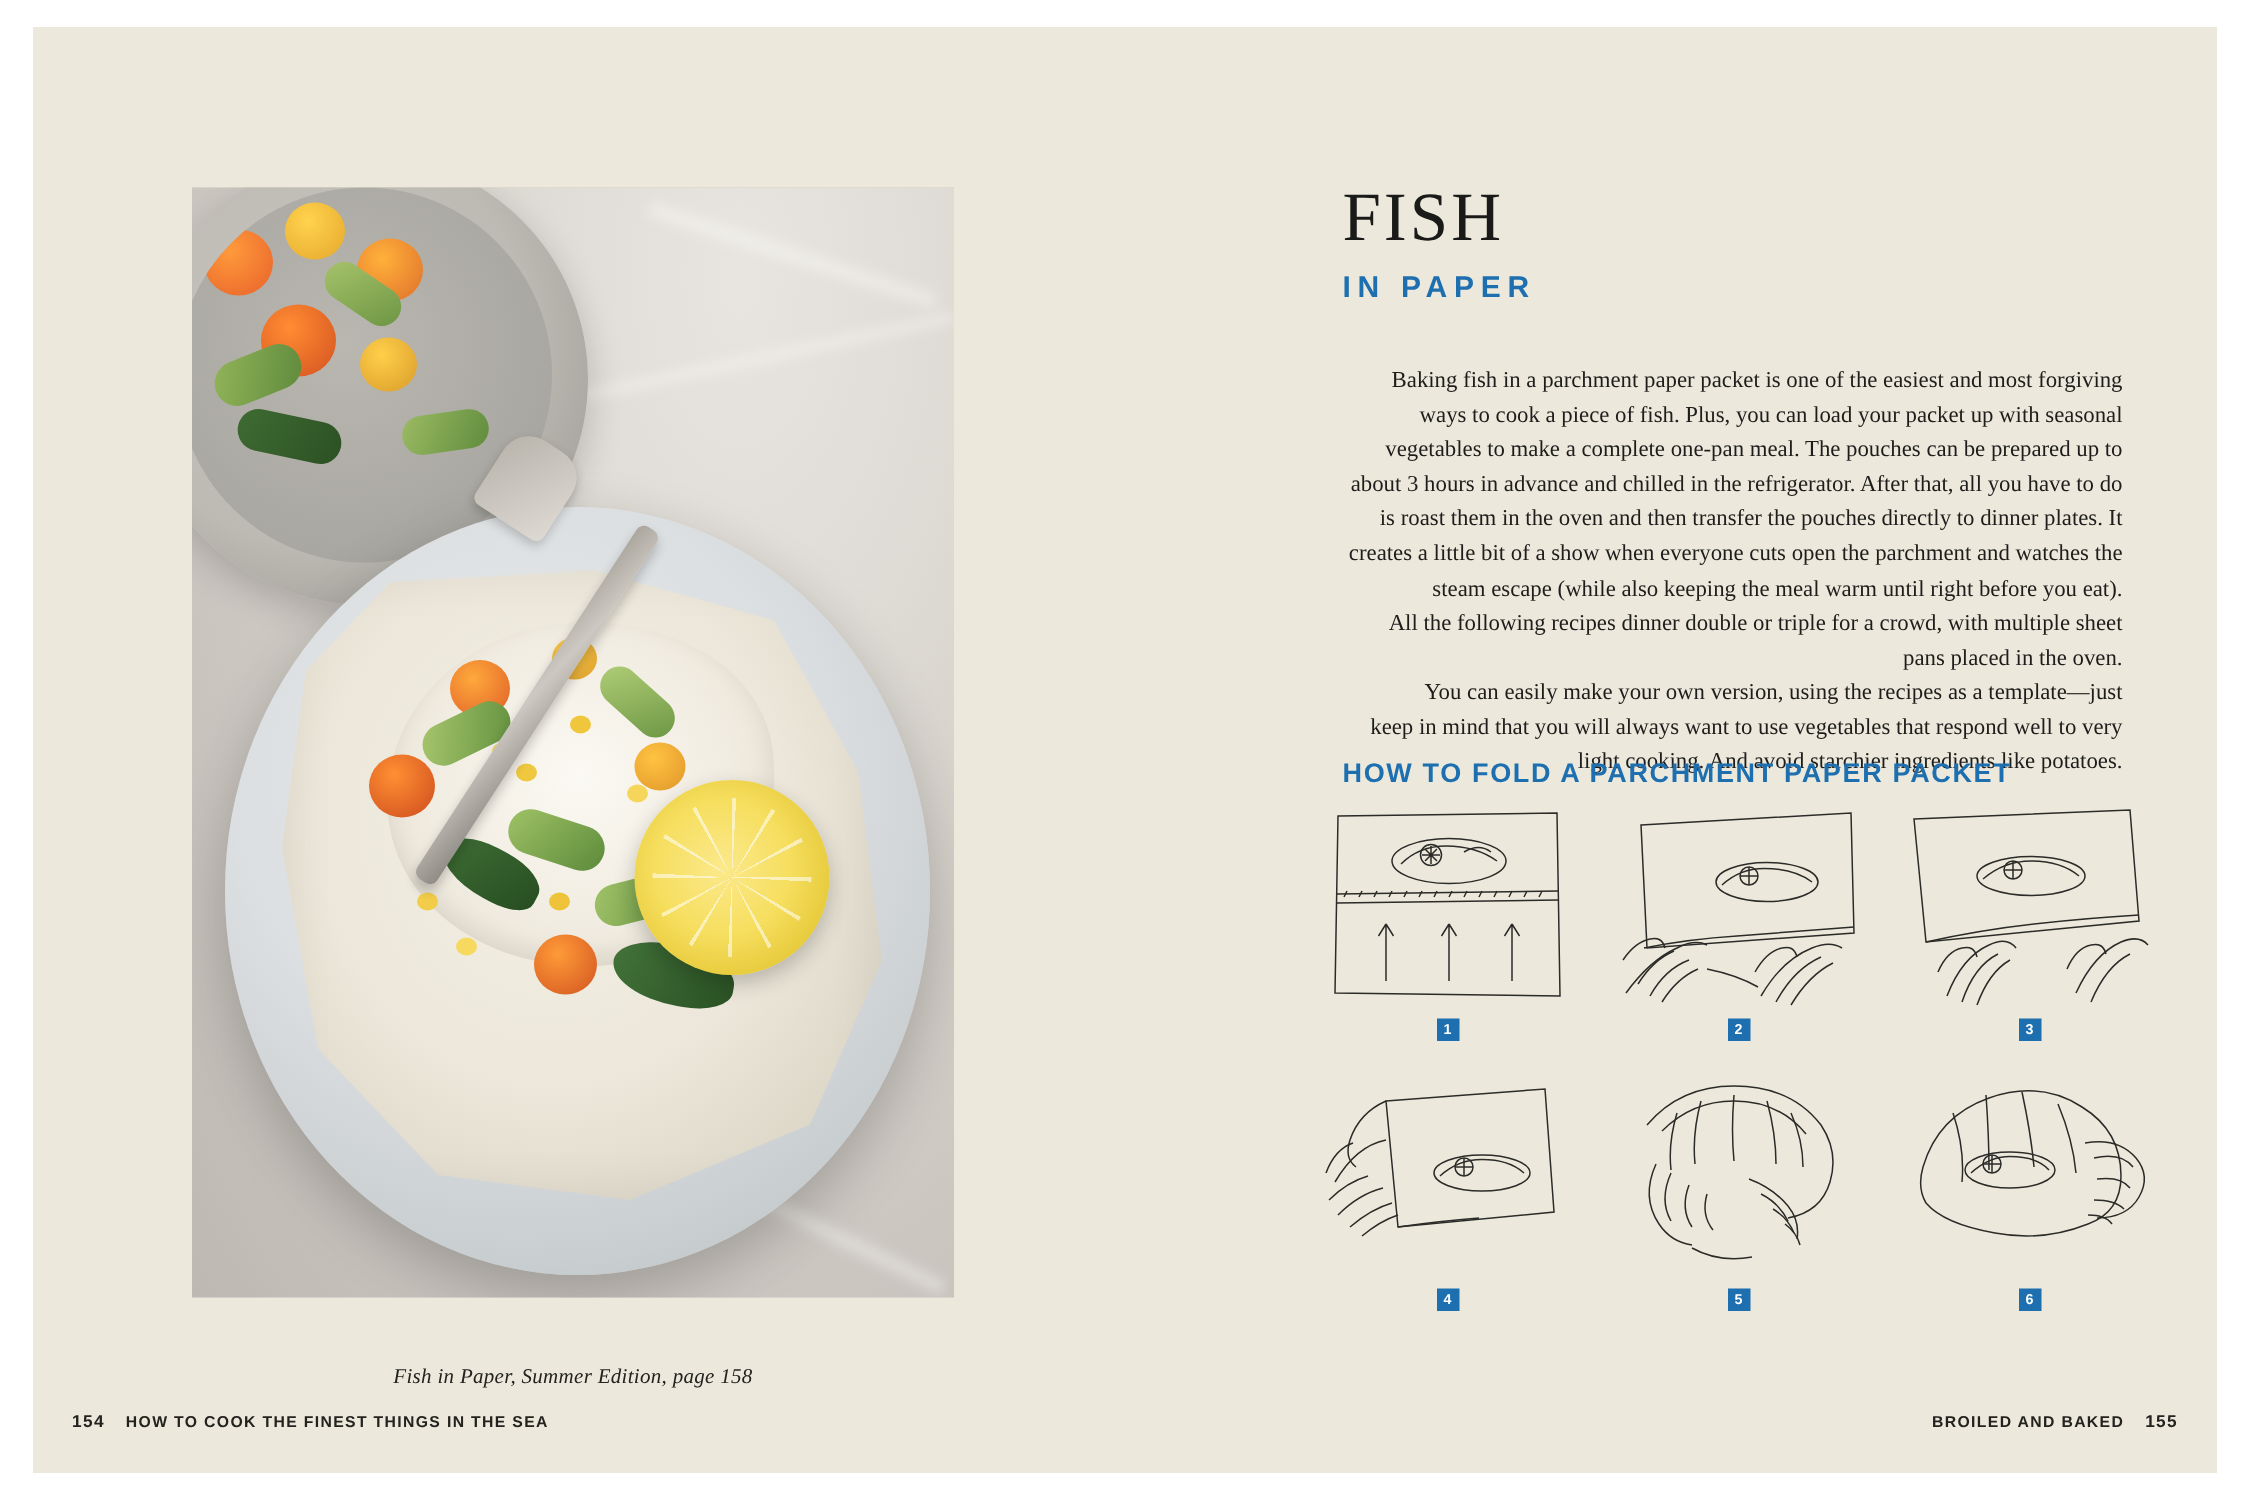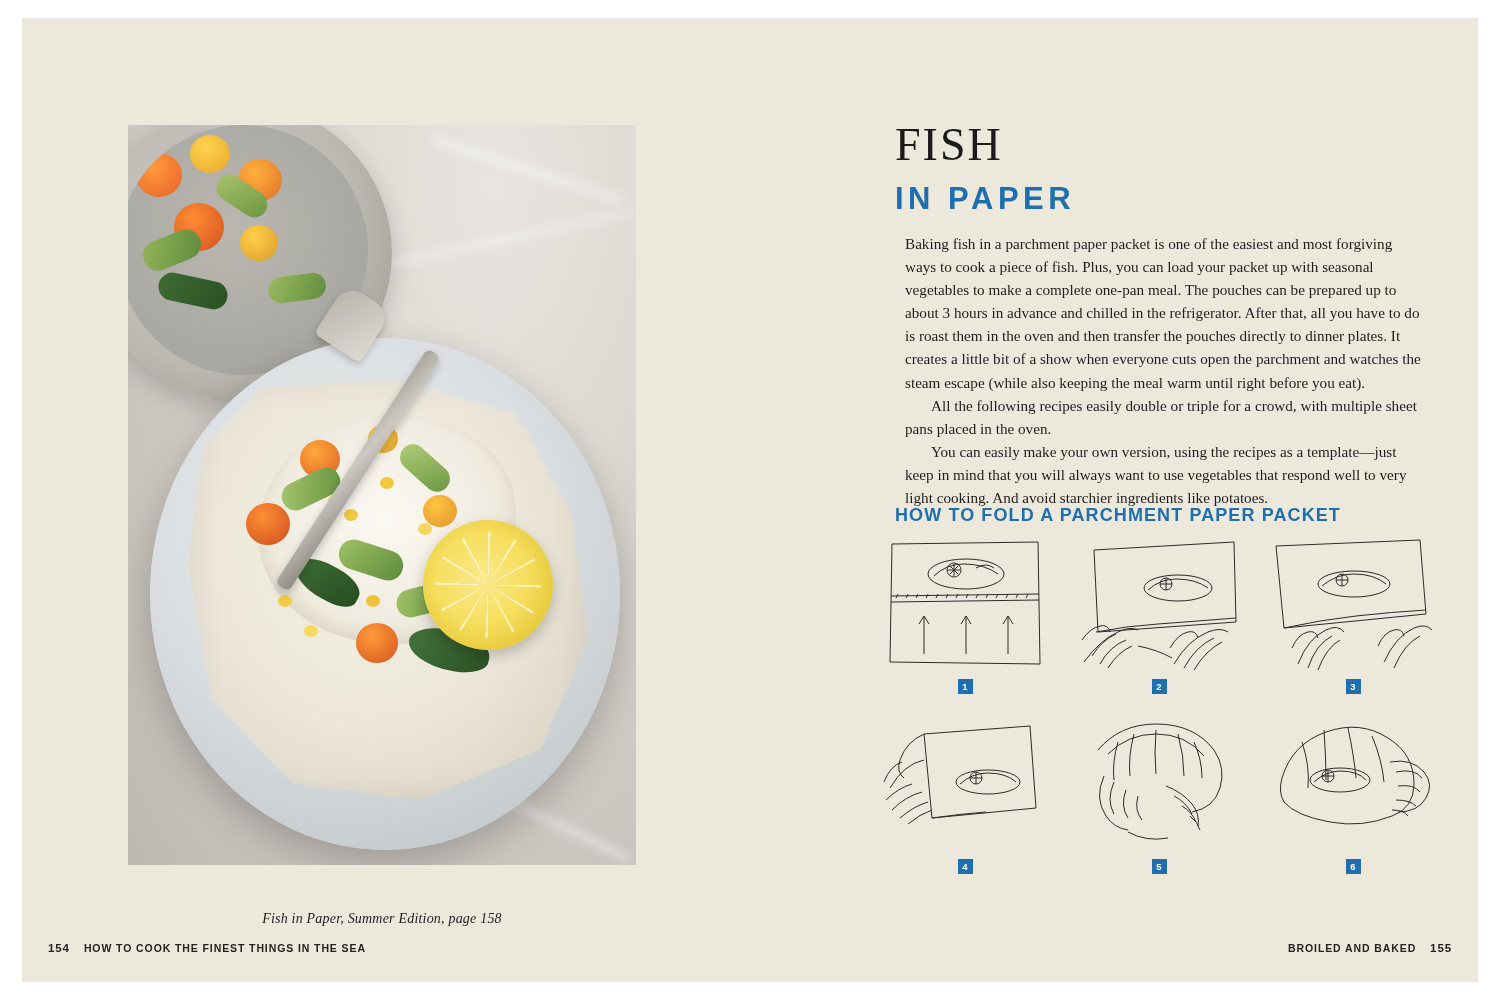--- a/index.html
+++ b/index.html
@@ -176,36 +176,35 @@
     font-family: "Liberation Serif", serif;
     font-size: 46px;
     letter-spacing: 2px;
     color: #1a1a18;
   }
   .subtitle {
     position: absolute;
     left: 145px;
     top: 163px;
     font-family: "Liberation Sans", sans-serif;
-    font-size: 31px;
+    font-size: 20px;
     font-weight: 700;
     letter-spacing: 4.5px;
     color: #1d6fb0;
   }
   .body-copy {
     position: absolute;
     left: 145px;
-    top: 214px;
+    top: 224px;
     width: 520px;
     font-family: "Liberation Serif", serif;
     font-size: 15.2px;
     line-height: 1.52;
     color: #1e1d1b;
-    text-align: left;
-    margin-left: 10px;
+    text-align: right;
   }
   .body-copy p { margin: 0; }
   .body-copy p + p { text-indent: 26px; margin-top: 0; }
 
   .howto-label {
     position: absolute;
     left: 145px;
     top: 487px;
     font-family: "Liberation Sans", sans-serif;
     font-size: 18px;
@@ -347,21 +346,21 @@
     </div>
   </div>
 
   <div class="right-page">
 
     <div class="title">FISH</div>
     <div class="subtitle">IN PAPER</div>
 
     <div class="body-copy">
       <p>Baking fish in a parchment paper packet is one of the easiest and most forgiving ways to cook a piece of fish. Plus, you can load your packet up with seasonal vegetables to make a complete one-pan meal. The pouches can be prepared up to about 3 hours in advance and chilled in the refrigerator. After that, all you have to do is roast them in the oven and then transfer the pouches directly to dinner plates. It creates a little bit of a show when everyone cuts open the parchment and watches the steam escape (while also keeping the meal warm until right before you eat).</p>
-      <p>All the following recipes easily double or triple for a crowd, with multiple sheet pans placed in the oven.</p>
+      <p>All the following recipes dinner double or triple for a crowd, with multiple sheet pans placed in the oven.</p>
       <p>You can easily make your own version, using the recipes as a template—just keep in mind that you will always want to use vegetables that respond well to very light cooking. And avoid starchier ingredients like potatoes.</p>
     </div>
 
     <div class="howto-label">HOW TO FOLD A PARCHMENT PAPER PACKET</div>
 
     <div class="steps">
 
       <div class="step-row">
 
         <div class="step">

